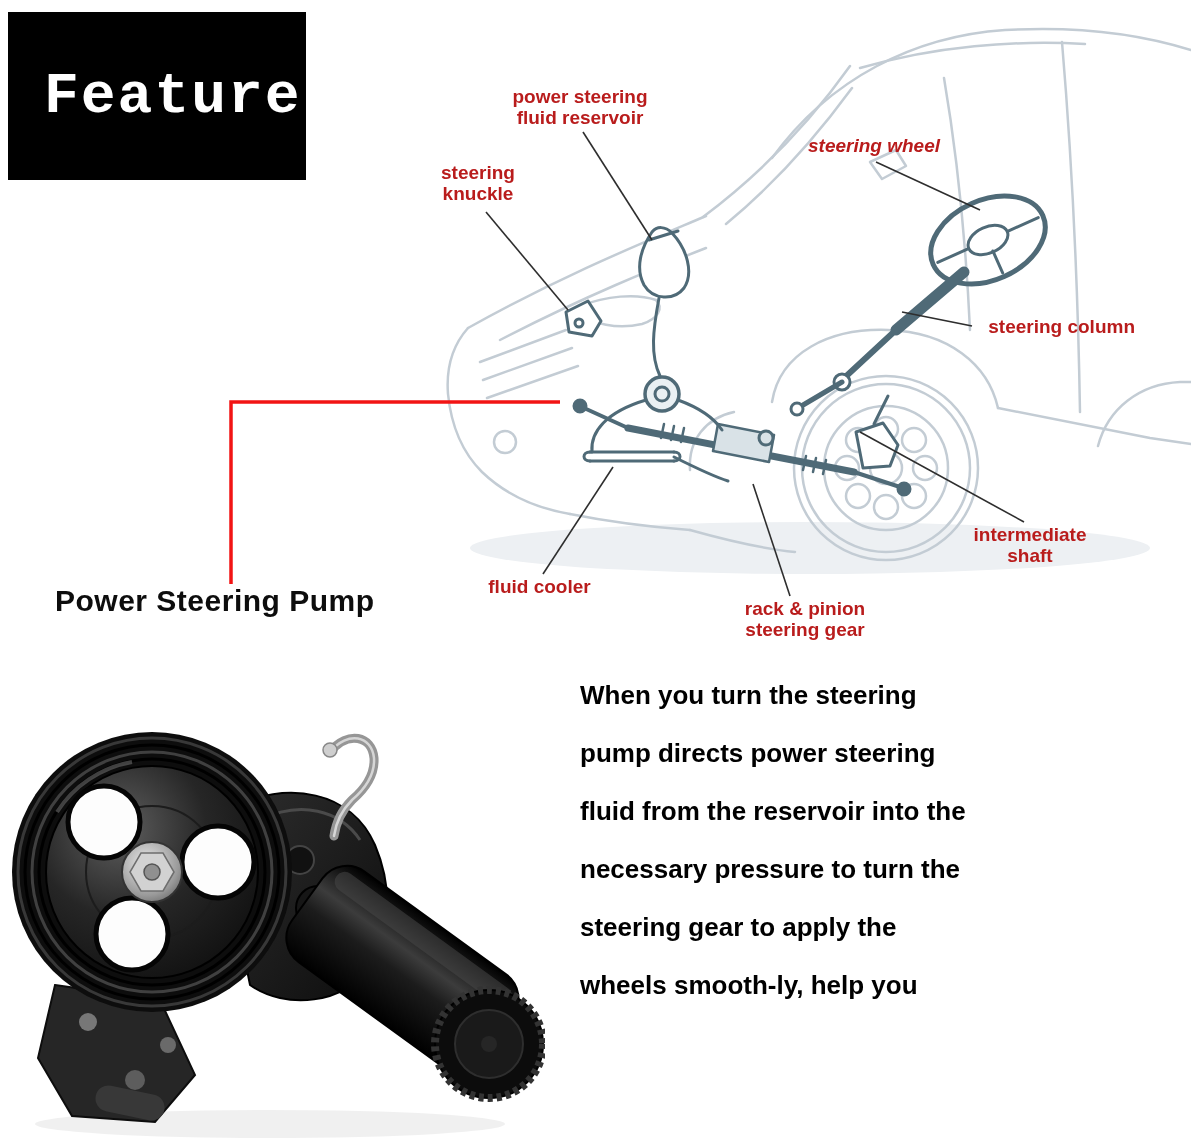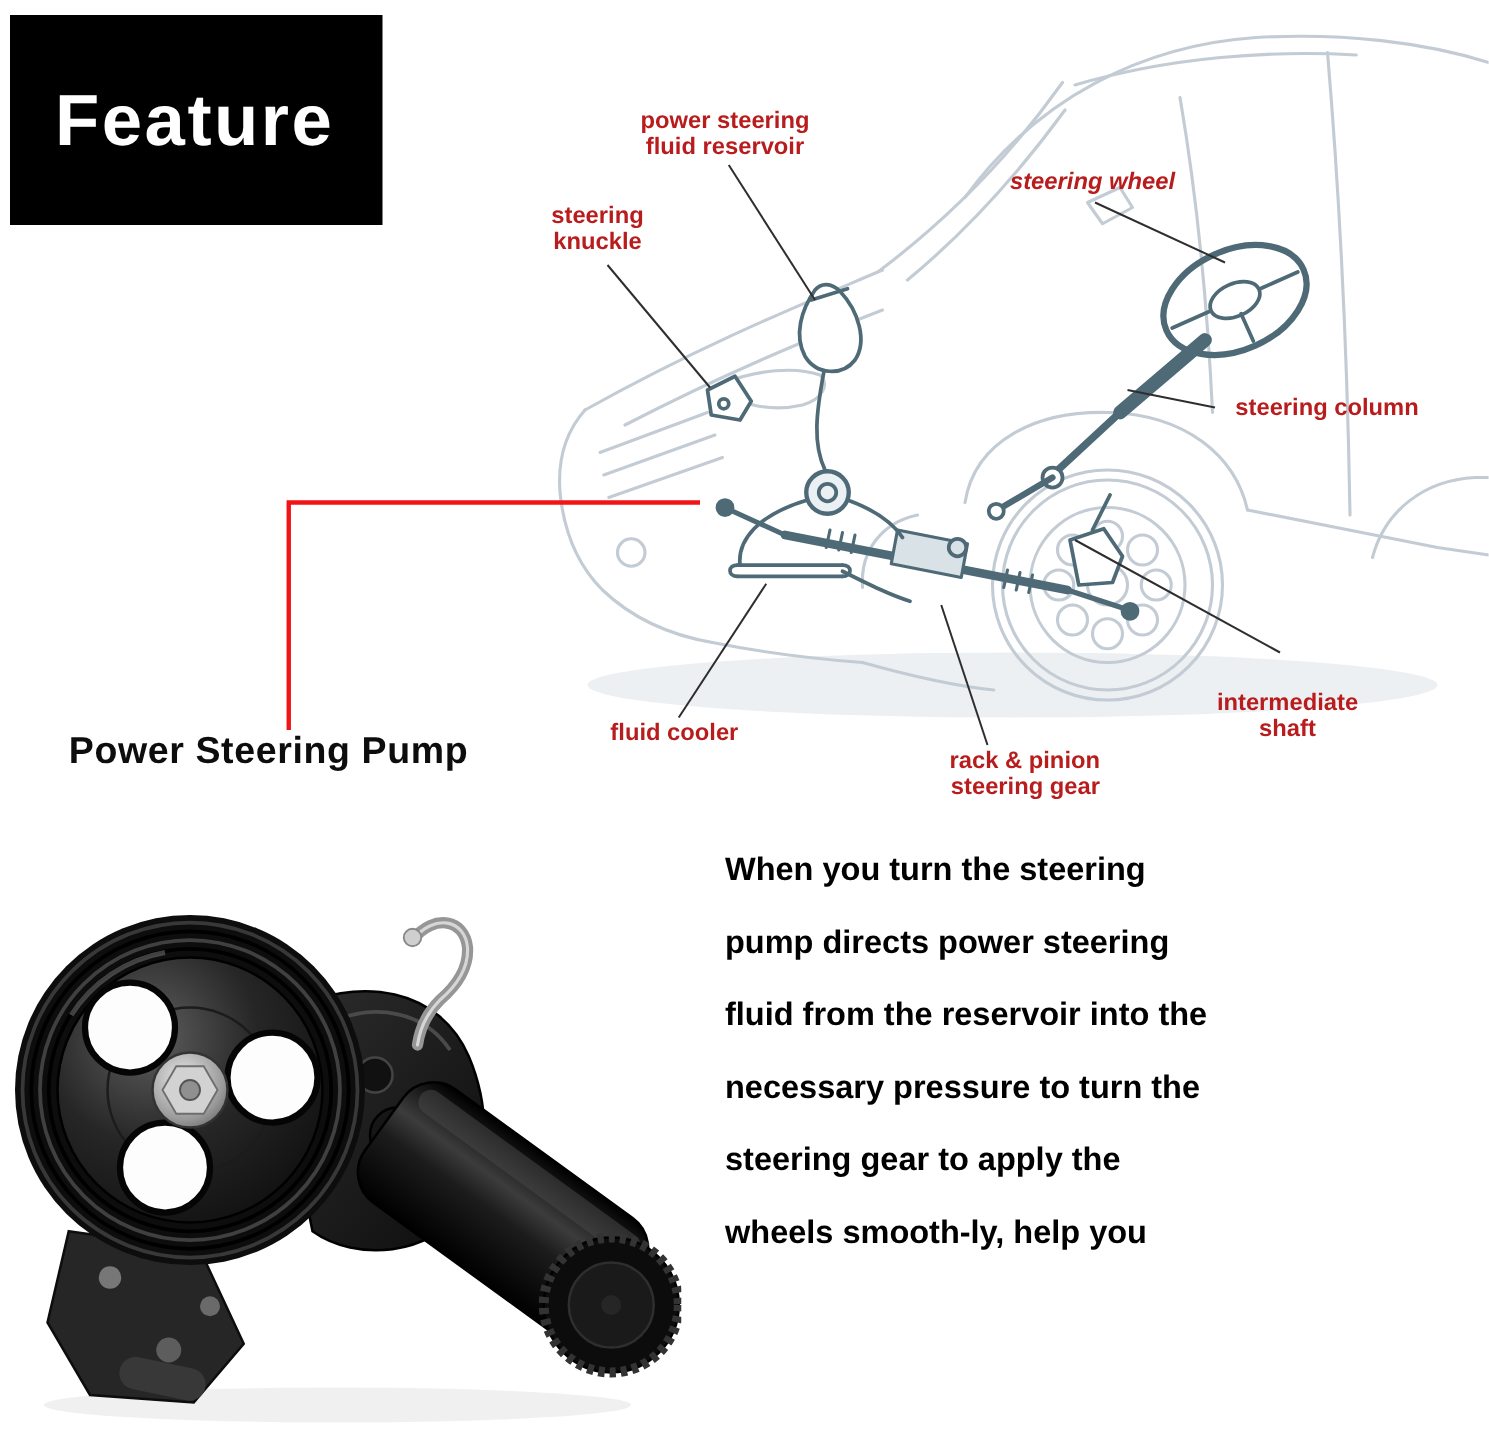--- a/index.html
+++ b/index.html
@@ -9,35 +9,35 @@
     overflow:hidden; font-family:"Liberation Sans", sans-serif;
   }
   .diagram-svg { position:absolute; left:0; top:0; }
   .pump-photo  { position:absolute; left:0; top:660px; }
 
   .banner {
     position:absolute; left:8px; top:12px; width:298px; height:168px;
     background:#000000; display:flex; align-items:center;
   }
   .banner-title {
-    color:#ffffff; font-family:Liberation Sans, sans-serif; font-weight:bold;
+    color:#ffffff; font-family:Liberation Mono, monospace; font-weight:bold;
     font-size:58px; padding-left:36px; letter-spacing:2px;
   }
 
   .dlabel {
     position:absolute; text-align:center; font-weight:bold;
     font-size:19px; line-height:21px; color:#b91c1c;
   }
   .lbl-reservoir   { left:495px; top:86px;  width:170px; }
   .lbl-wheel       { left:798px; top:135px; width:152px;font-style:italic; }
   .lbl-knuckle     { left:428px; top:162px; width:100px; }
   .lbl-column      { left:975px; top:316px; width:160px; text-align:right; }
-  .lbl-intshaft    { left:965px; top:552px; width:130px; }
+  .lbl-intshaft    { left:965px; top:524px; width:130px; }
   .lbl-cooler      { left:487px; top:576px; width:105px; }
-  .lbl-rack        { left:730px; top:598px; width:150px;text-align:right; }
+  .lbl-rack        { left:730px; top:598px; width:150px; }
 
   .callout-label {
     position:absolute; left:55px; top:584px; font-size:30px;
     font-weight:bold; color:#0d0d0d; letter-spacing:0.5px;
   }
 
   .description {
     position:absolute; left:580px; top:666px; width:615px;
     font-size:26px; font-weight:bold; color:#000000; line-height:58px;
   }

